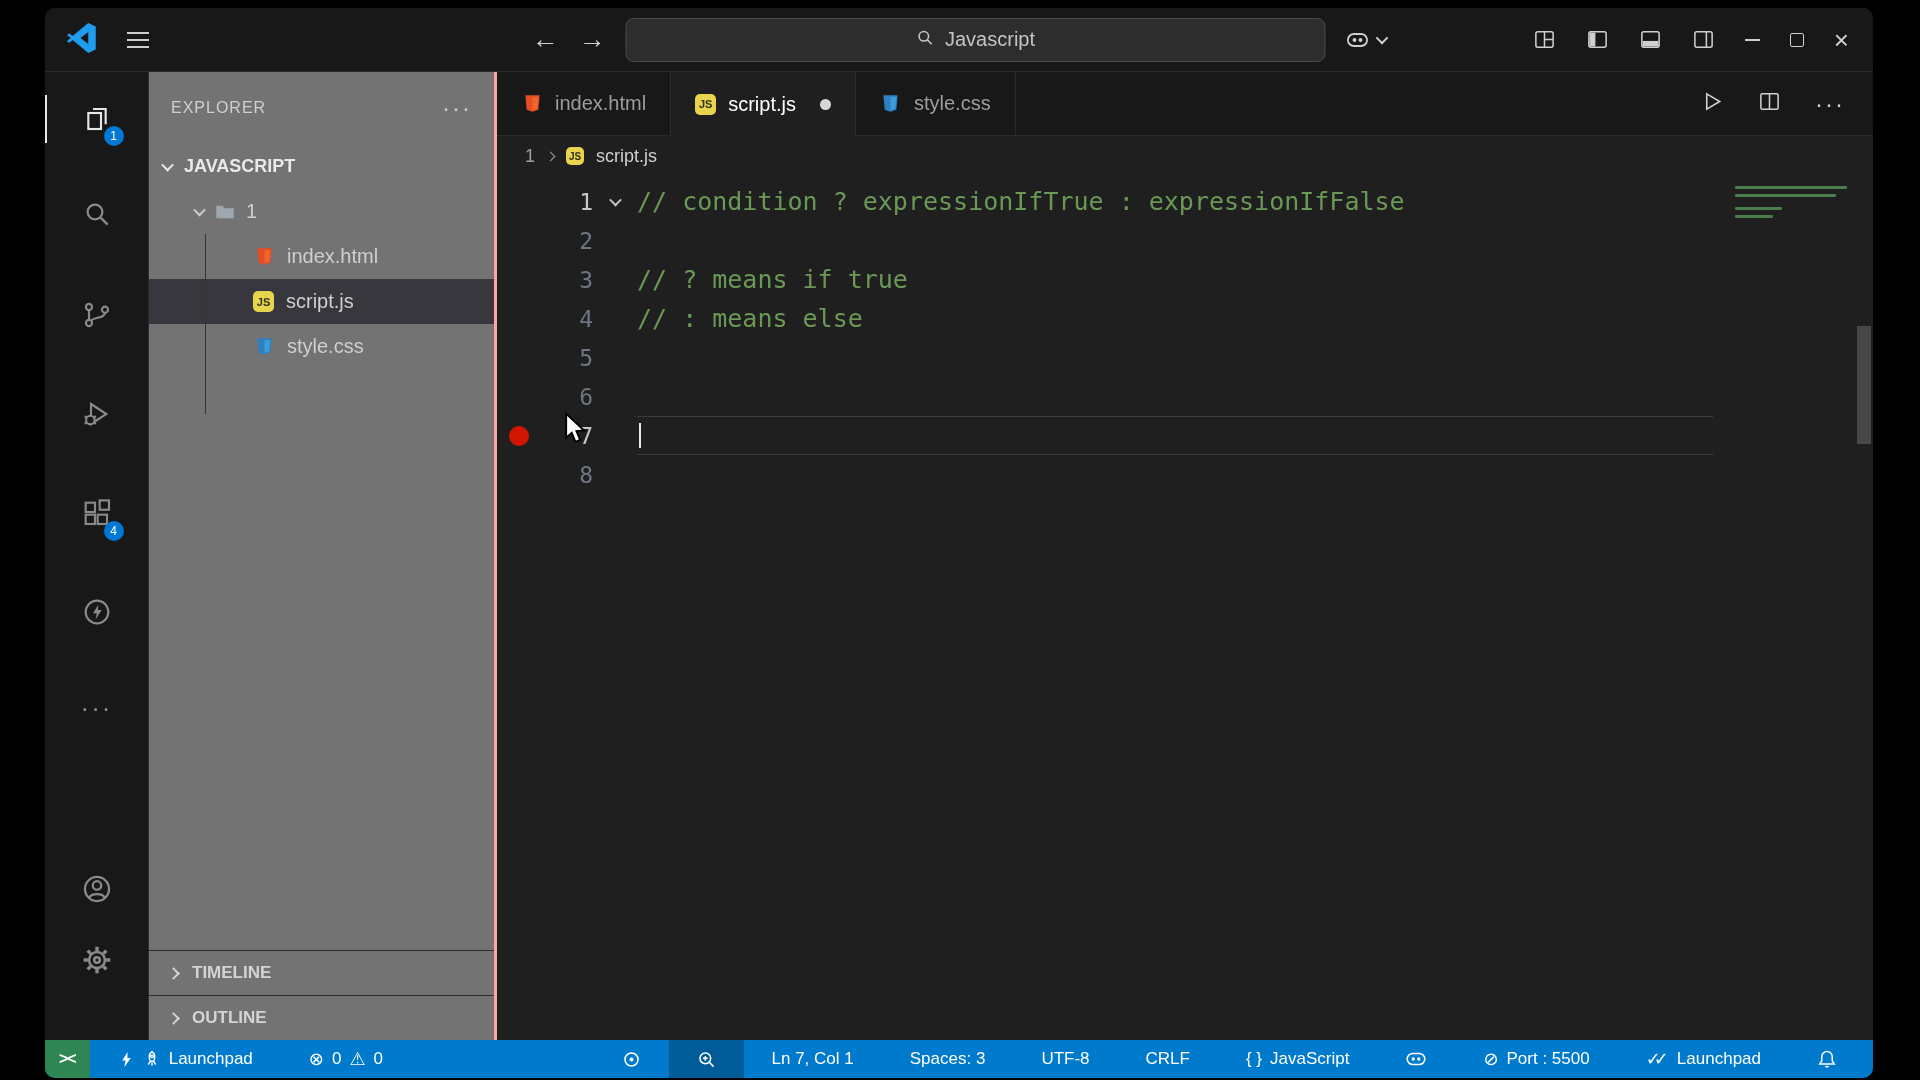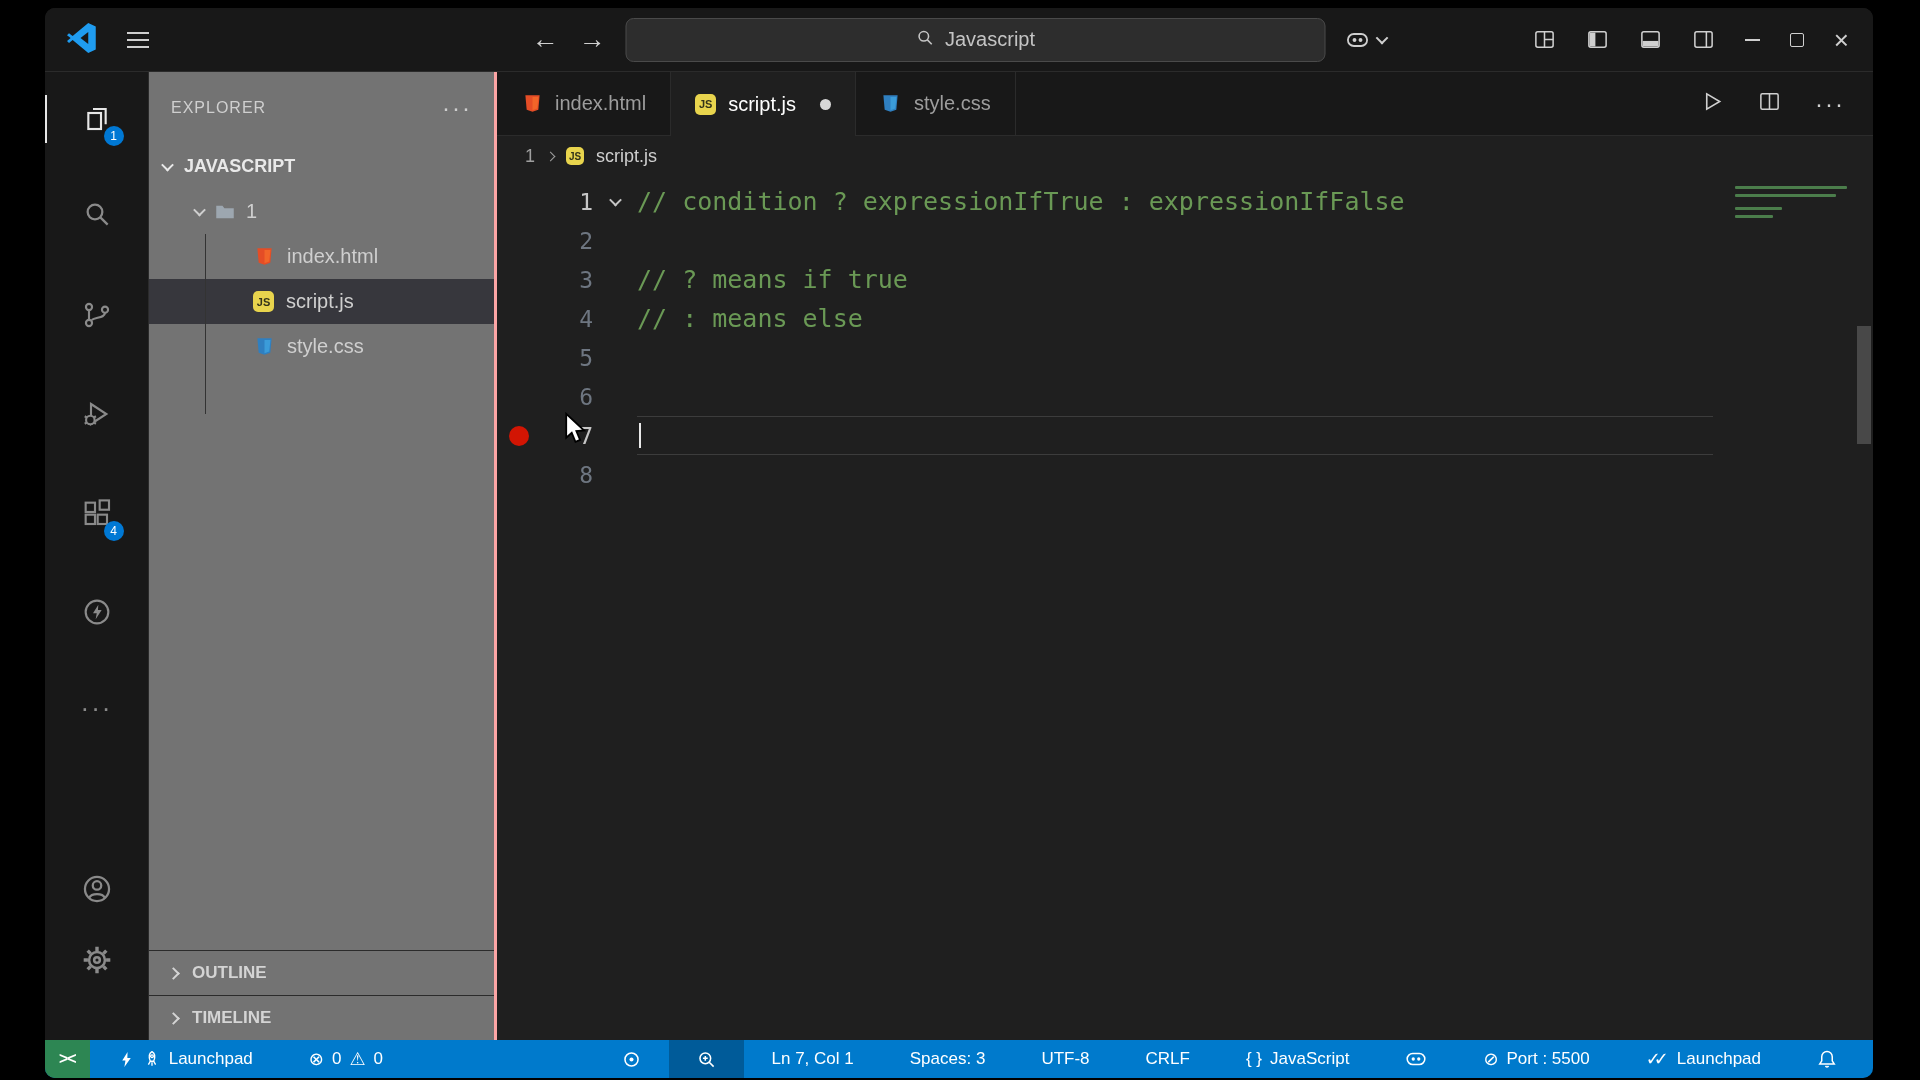--- a/index.html
+++ b/index.html
@@ -318,25 +318,25 @@
           </svg>
         </span>
         <span>style.css</span>
       </div>
 
       <span class="tree-guide"></span>
 
       <div class="sb-bottom">
         <div class="section">
           <span class="chev right"></span>
-          <span>OUTLINE</span>
+          <span>TIMELINE</span>
         </div>
         <div class="section">
           <span class="chev right"></span>
-          <span>TIMELINE</span>
+          <span>OUTLINE</span>
         </div>
       </div>
     </div>
 
     <div class="editor-col">
       <div class="tabbar">
         <div class="tab">
           <span class="fi">
             <svg width="19" height="19" viewBox="0 0 16 16">
               <path d="M2 1 h12 l-1.1 12.2 L8 15 l-4.9 -1.8 Z" fill="#e44d26"></path>

